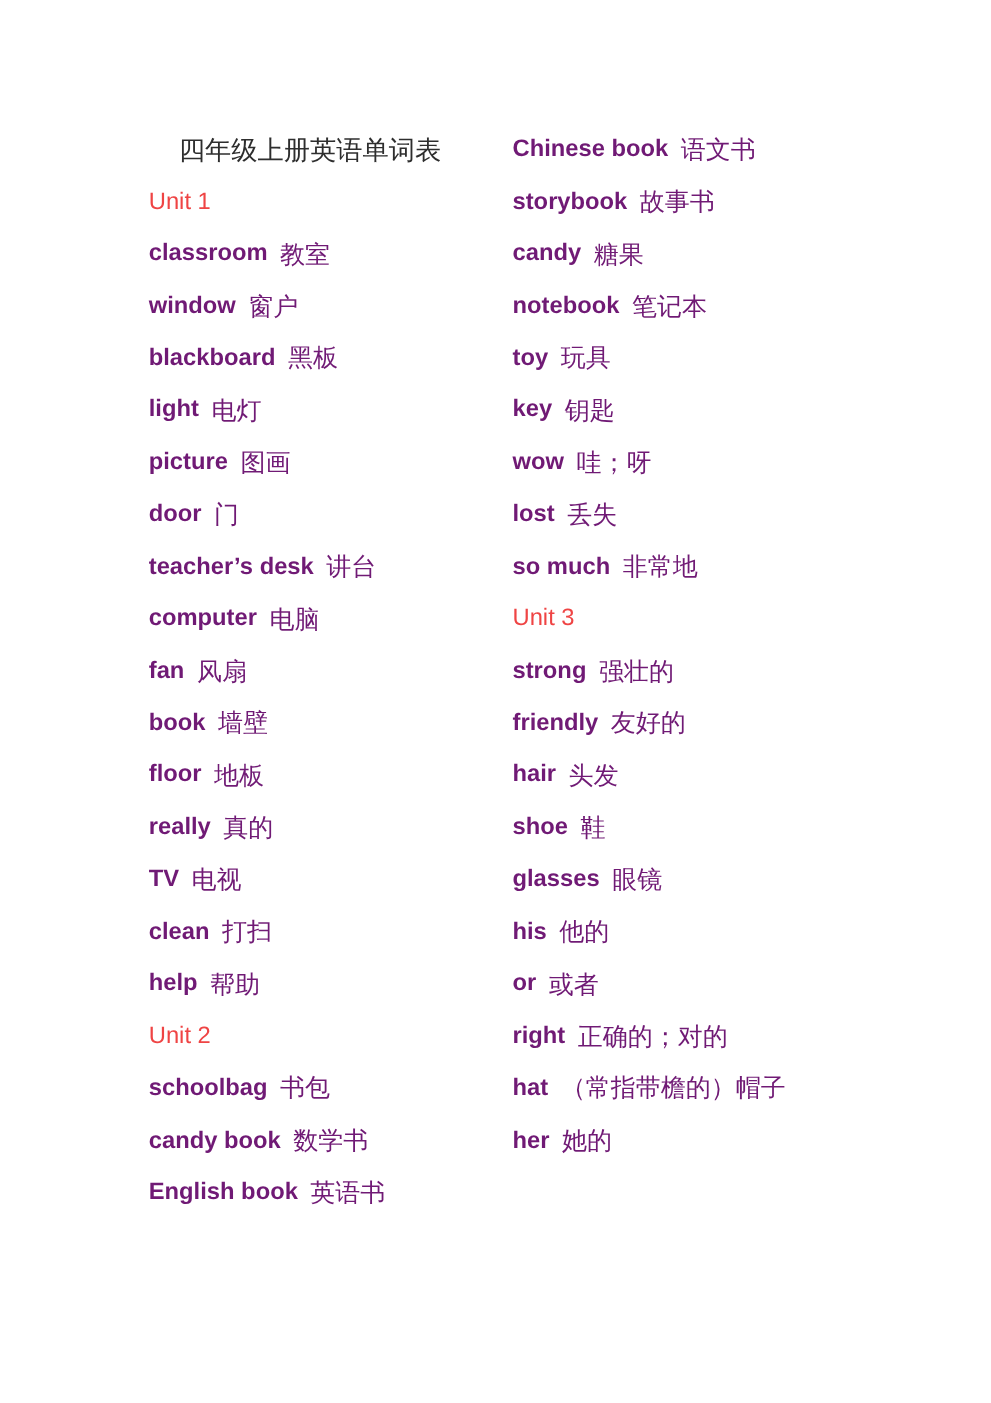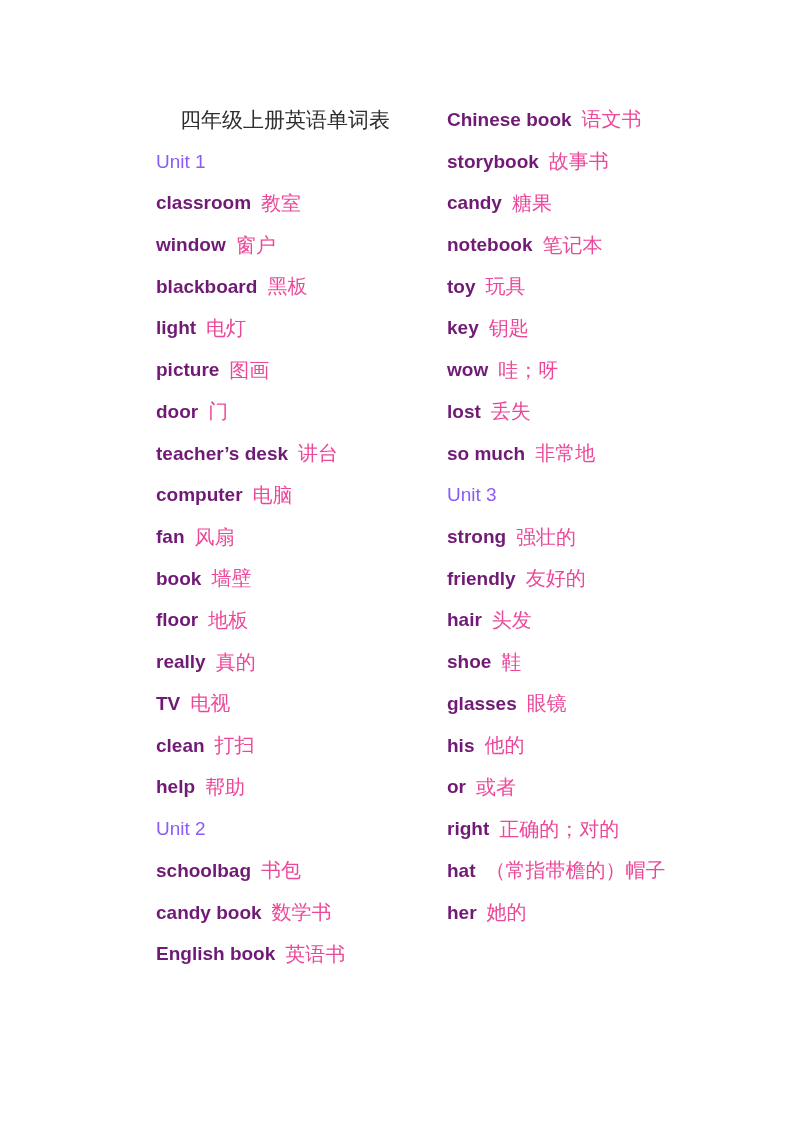--- a/index.html
+++ b/index.html
@@ -15,50 +15,49 @@
     overflow: hidden;
     font-family: "Liberation Sans", sans-serif;
     color: #2a2a2a;
   }
   .columns {
     position: absolute;
     left: 119px;
     top: 99px;
     display: flex;
     align-items: flex-start;
-    margin-left: 37px;
   }
   .word-column { display: block; }
   .word-column.first { width: 291px; }
   .row {
     height: 41.72px;
     display: flex;
     align-items: center;
     white-space: nowrap;
   }
   .row.title-row {
     padding-left: 24px;
     font-family: "Liberation Serif", serif;
     font-size: 21px;
     color: #2e2e2e;
   }
   .unit-label {
     font-size: 19px;
-    color: #8b5cf6;
+    color: #ef4444;
   }
   .word-en {
     font-size: 19px;
     color: #701a75;
     font-weight: bold;
   }
   .word-zh {
     font-size: 20px;
     margin-left: 10px;
     font-family: Liberation Sans, sans-serif;
-    color: #ec4899;
+    color: #701a75;
   }
 </style>
 </head>
 <body>
 
 <div class="doc-page">
   <div class="columns">
     <div class="word-column first">
   <div class="row title-row">
     <span>四年级上册英语单词表</span>

